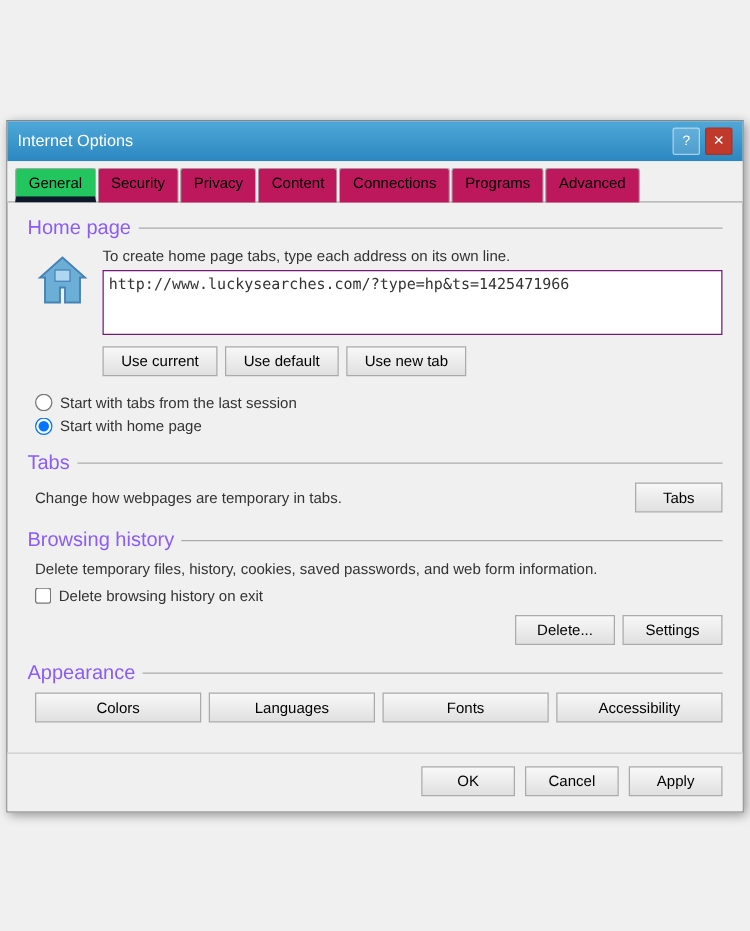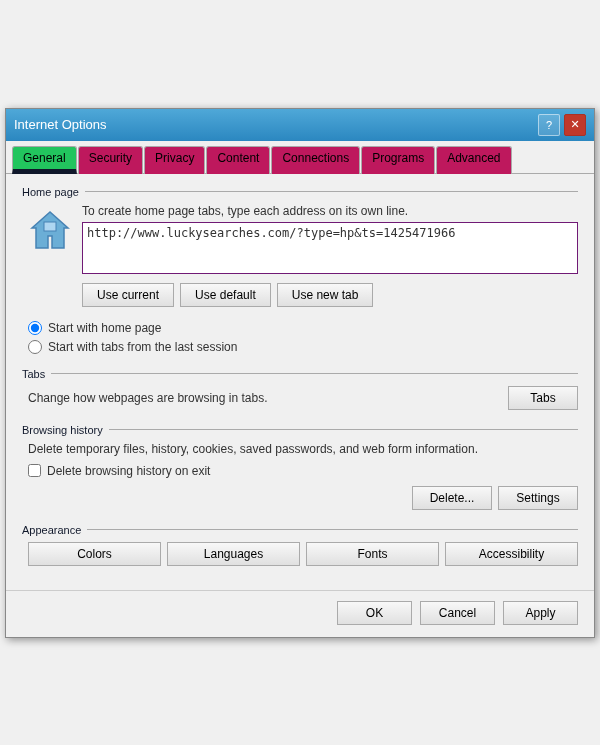--- a/index.html
+++ b/index.html
@@ -87,22 +87,22 @@
       font-weight: normal;
       z-index: 1;
     }
     .content {
       padding: 12px 16px 10px 16px;
     }
     .section {
       margin-bottom: 14px;
     }
     .section-title {
-      font-size: 11px;
-      color: #0f172a;
+      font-size: 16px;
+      color: #8b5cf6;
       margin-bottom: 6px;
       display: flex;
       align-items: center;
       gap: 6px;
     }
     .section-title::after {
       content: '';
       flex: 1;
       height: 1px;
       background: #aaa;
@@ -274,34 +274,34 @@
             <button class="btn">Use default</button>
             <button class="btn">Use new tab</button>
           </div>
         </div>
       </div>
     </div>
 
     <div class="section">
       <div class="startup-section">
         <div class="radio-row">
+          <input type="radio" name="startup" id="startup1" style="">
+          <label class="radio-label" for="startup1">Start with tabs from the last session</label>
+        </div>
+        <div class="radio-row">
           <input type="radio" name="startup" id="startup2" checked="" style="">
           <label class="radio-label" for="startup2">Start with home page</label>
         </div>
-        <div class="radio-row">
-          <input type="radio" name="startup" id="startup1" style="">
-          <label class="radio-label" for="startup1">Start with tabs from the last session</label>
-        </div>
       </div>
     </div>
 
     <div class="section">
       <div class="section-title">Tabs</div>
       <div class="tabs-section">
-        <span class="tabs-desc">Change how webpages are browsing in tabs.</span>
+        <span class="tabs-desc">Change how webpages are temporary in tabs.</span>
         <button class="btn" style="min-width:70px;">Tabs</button>
       </div>
     </div>
 
     <div class="section">
       <div class="section-title">Browsing history</div>
       <div class="browsing-section">
         <div class="browsing-desc">Delete temporary files, history, cookies, saved passwords, and web form information.</div>
         <div class="checkbox-row">
           <input type="checkbox" id="delOnExit" style="">

